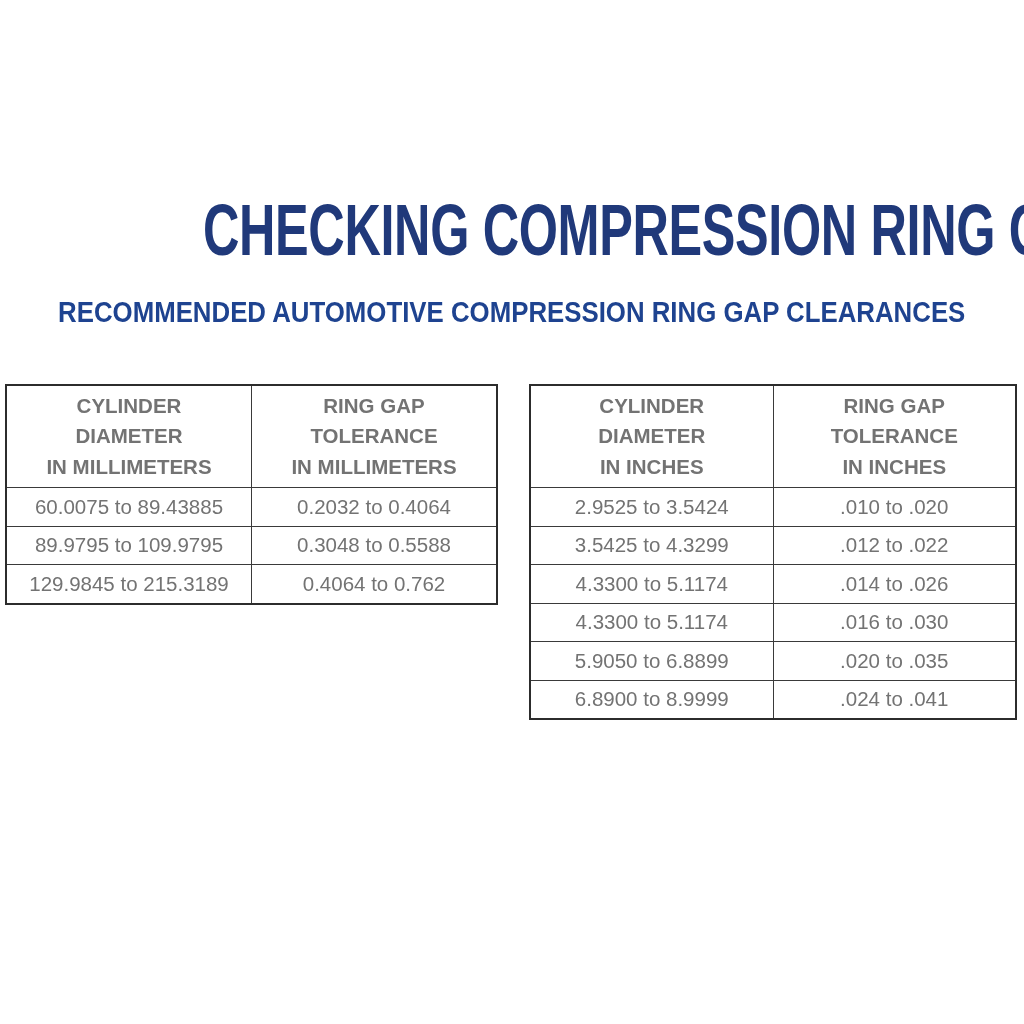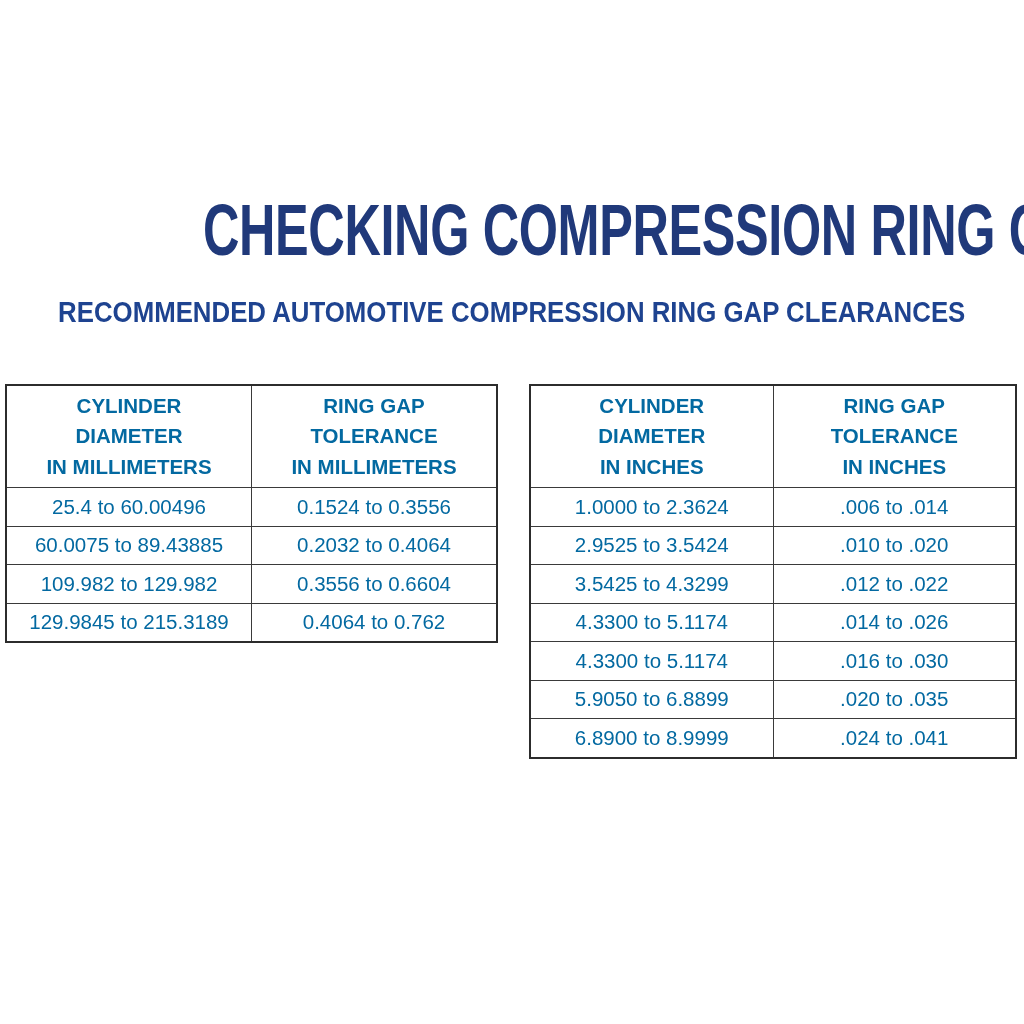--- a/index.html
+++ b/index.html
@@ -24,21 +24,21 @@
     color:#1e4390; font-weight:bold; font-size:29px; line-height:32px;
   }
   .page-subtitle .condense {
     display:inline-block; transform:scaleX(0.89); transform-origin:50% 50%;
   }
   table.data-table {
     position:absolute; top:384px;
     border-collapse:collapse;
     border:2px solid #2c2c2c;
     background:#ffffff;
-    color:#0369a1;
+    color:#737373;
     table-layout:fixed;
     padding-left:17px;
   }
   table.data-table.metric { left:5px;   width:493px; }
   table.data-table.inches { left:529px; width:488px; }
   .data-table th, .data-table td {
     border:1px solid #3a3a3a;
     text-align:center; vertical-align:middle;
     padding:0; width:50%;
   }
@@ -71,30 +71,26 @@
       </th>
       <th>
         <span class="hl">RING GAP</span>
         <span class="hl">TOLERANCE</span>
         <span class="hl">IN MILLIMETERS</span>
       </th>
     </tr>
   </thead>
   <tbody>
     <tr>
-      <td>25.4 to 60.00496</td>
-      <td>0.1524 to 0.3556</td>
-    </tr>
-    <tr>
       <td>60.0075 to 89.43885</td>
       <td>0.2032 to 0.4064</td>
     </tr>
     <tr>
-      <td>109.982 to 129.982</td>
-      <td>0.3556 to 0.6604</td>
+      <td>89.9795 to 109.9795</td>
+      <td>0.3048 to 0.5588</td>
     </tr>
     <tr>
       <td>129.9845 to 215.3189</td>
       <td>0.4064 to 0.762</td>
     </tr>
   </tbody>
 </table>
 
 <table class="data-table inches">
   <thead>
@@ -105,24 +101,20 @@
         <span class="hl">IN INCHES</span>
       </th>
       <th>
         <span class="hl">RING GAP</span>
         <span class="hl">TOLERANCE</span>
         <span class="hl">IN INCHES</span>
       </th>
     </tr>
   </thead>
   <tbody>
-    <tr>
-      <td>1.0000 to 2.3624</td>
-      <td>.006 to .014</td>
-    </tr>
     <tr>
       <td>2.9525 to 3.5424</td>
       <td>.010 to .020</td>
     </tr>
     <tr>
       <td>3.5425 to 4.3299</td>
       <td>.012 to .022</td>
     </tr>
     <tr>
       <td>4.3300 to 5.1174</td>

